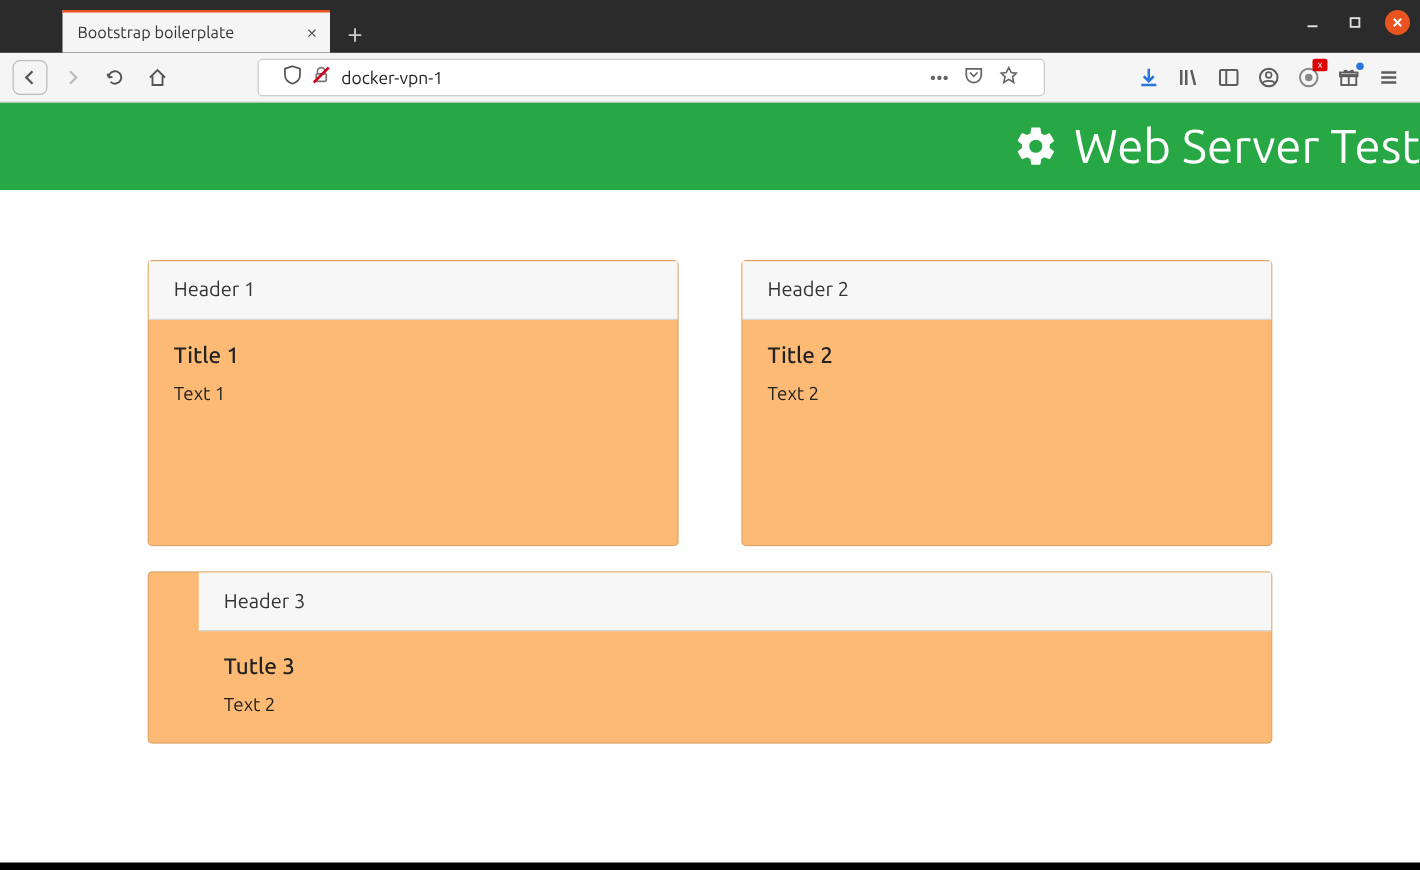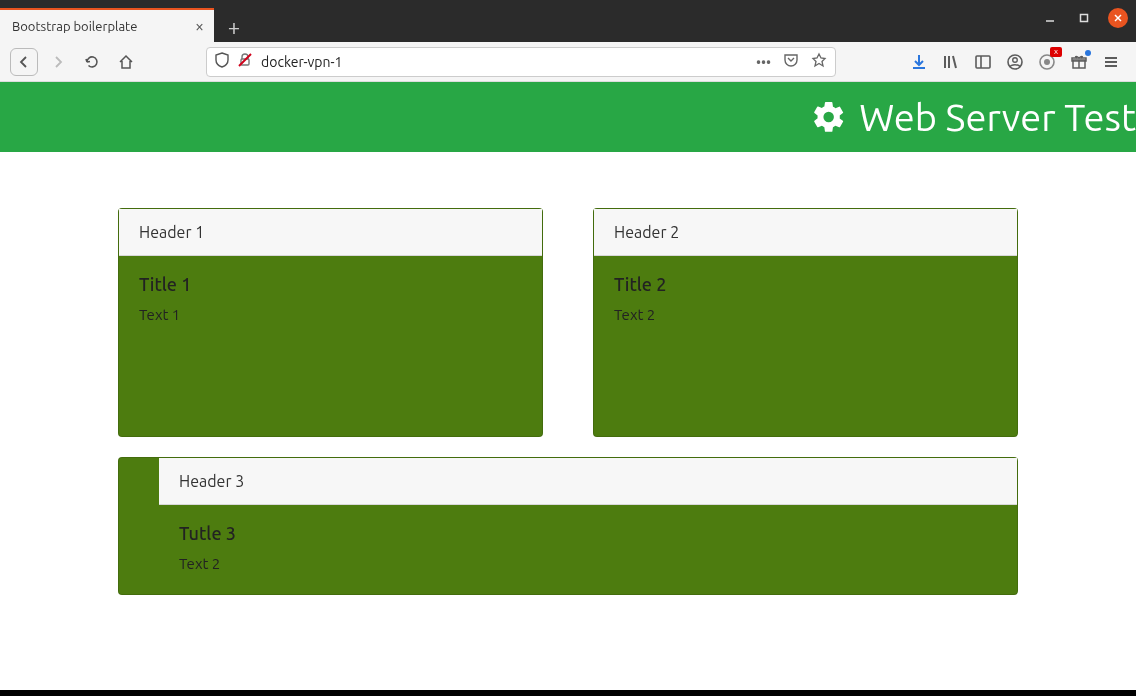--- a/index.html
+++ b/index.html
@@ -12,20 +12,21 @@
       background: #000;
       width: 1136px;
       height: 696px;
       overflow: hidden;
     }
     .titlebar {
       background: #2b2b2b;
       height: 42px;
       display: flex;
       align-items: flex-end;
+      padding-left: 50px;
       position: relative;
     }
     .tab {
       background: #f5f5f5;
       height: 34px;
       min-width: 214px;
       display: flex;
       align-items: center;
       padding: 0 12px;
       border-top: 2px solid #e95420;
@@ -101,21 +102,21 @@
     .urlbar {
       flex: 1;
       max-width: 630px;
       margin-left: 60px;
       height: 30px;
       border: 1px solid #ccc;
       border-radius: 4px;
       background: #fff;
       display: flex;
       align-items: center;
-      padding: 0 8px;
+      padding: 0 20px;
       gap: 8px;
     }
     .urlbar .shield { color: #555; font-size: 14px; }
     .urlbar .url-text { font-size: 14px; color: #222; flex: 1; }
     .urlbar .right-icons { display: flex; gap: 12px; color: #666; font-size: 14px; align-items: center; }
     .toolbar-right {
       margin-left: auto;
       display: flex;
       gap: 14px;
       align-items: center;
@@ -181,21 +182,21 @@
     }
     .row {
       display: flex;
       gap: 50px;
       margin-bottom: 20px;
     }
     .card {
       flex: 1;
       border: 1px solid rgba(0,0,0,0.125);
       border-radius: 4px;
-      background: #4d7c0f;
+      background: #fdba74;
     }
     .card.full { width: 100%; padding-left: 40px; }
     .card-header {
       background: #f7f7f7;
       padding: 14px 20px;
       border-bottom: 1px solid rgba(0,0,0,0.125);
       font-size: 16px;
       color: #333;
     }
     .card-body {

